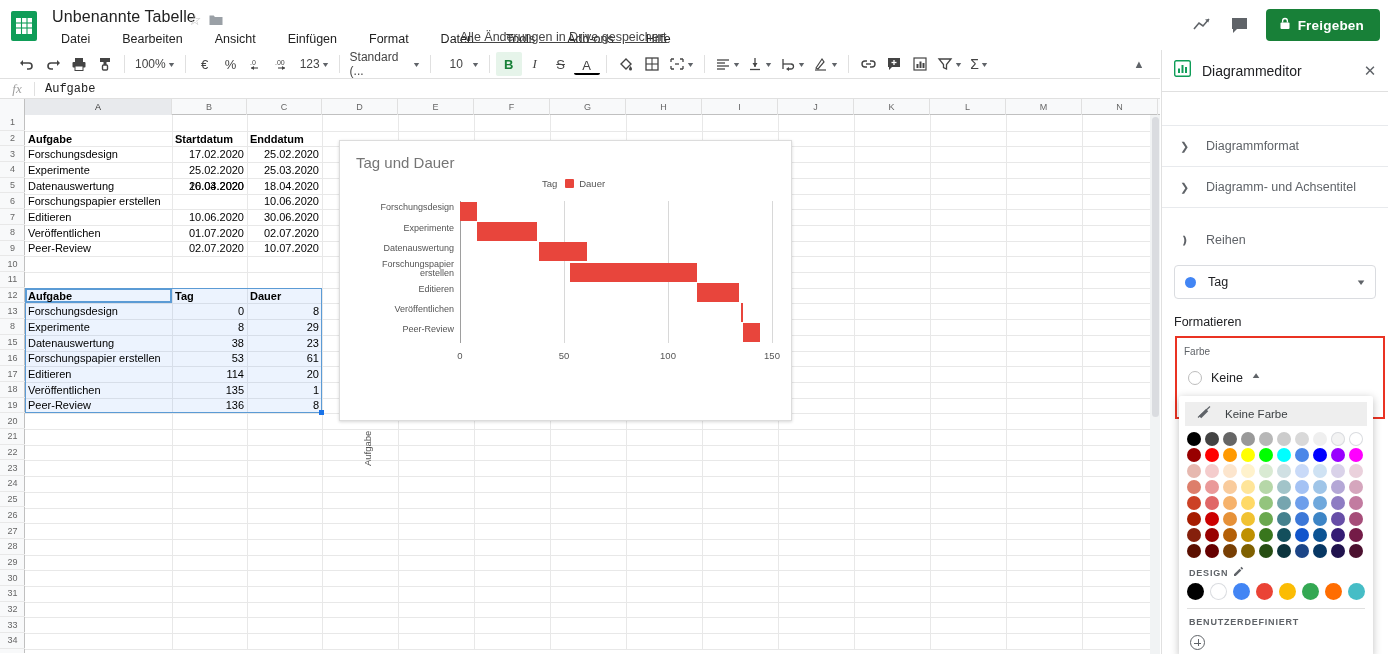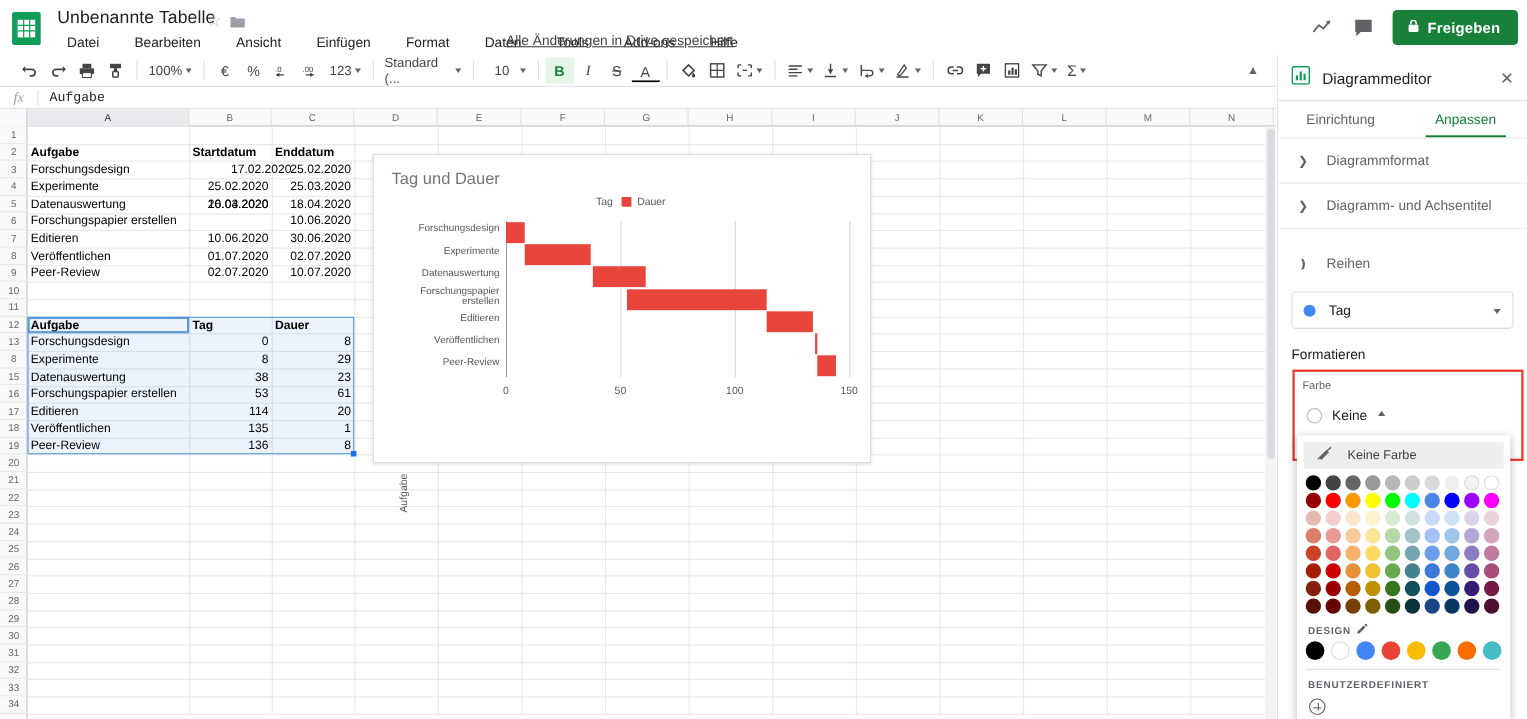--- a/index.html
+++ b/index.html
@@ -540,21 +540,21 @@
         <div class="vline" style="left: 1057px; height: 533.8px;"></div>
         <div class="vline" style="left: 1133px; height: 533.8px;"></div>
         <div class="selblock" style="left: 0px; top: 172.7px; width: 297px; height: 125.6px;"></div>
         <div class="selborder" style="left: 0px; top: 172.7px; width: 297px; height: 125.6px;"></div>
         <div class="selborder" style="left: 0px; top: 172.7px; width: 147px; height: 15.7px; border-width: 2px; border-color: rgb(91, 155, 213);"></div>
         <div class="selhandle" style="left: 294px; top: 295.3px;"></div>
         <div class="cell b" style="left: 0px; top: 15.7px; width: 147px;">Aufgabe</div>
         <div class="cell b" style="left: 147px; top: 15.7px; width: 75px;">Startdatum</div>
         <div class="cell b" style="left: 222px; top: 15.7px; width: 75px;">Enddatum</div>
         <div class="cell" style="left: 0px; top: 31.4px; width: 147px;">Forschungsdesign</div>
-        <div class="cell r" style="left: 147px; top: 31.4px; width: 75px; margin-left: 21px;">17.02.2020</div>
+        <div class="cell r" style="left: 147px; top: 31.4px; width: 75px;">17.02.2020</div>
         <div class="cell r" style="left: 222px; top: 31.4px; width: 75px;">25.02.2020</div>
         <div class="cell" style="left: 0px; top: 47.1px; width: 147px;">Experimente</div>
         <div class="cell r" style="left: 147px; top: 47.1px; width: 75px;">25.02.2020</div>
         <div class="cell r" style="left: 222px; top: 47.1px; width: 75px;">25.03.2020</div>
         <div class="cell" style="left: 0px; top: 62.8px; width: 147px;">Datenauswertung</div>
         <div class="cell r" style="left: 147px; top: 62.8px; width: 75px;">26.03.2020</div>
         <div class="cell r" style="left: 222px; top: 62.8px; width: 75px;">18.04.2020</div>
         <div class="cell" style="left: 0px; top: 78.5px; width: 147px;">Forschungspapier erstellen</div>
         <div class="cell r" style="left: 147px; top: 63px; width: 75px; padding-left: 28px;">10.04.2020</div>
         <div class="cell r" style="left: 222px; top: 78.5px; width: 75px;">10.06.2020</div>
@@ -644,24 +644,20 @@
             <rect x="0.7" y="0.7" width="15.6" height="15.6" rx="1.5" fill="none" stroke="#0f9d58" stroke-width="1.4"></rect>
             <rect x="4" y="8.5" width="2" height="4.5" fill="#0f9d58"></rect>
             <rect x="7.5" y="5" width="2" height="8" fill="#0f9d58"></rect>
             <rect x="11" y="7" width="2" height="6" fill="#0f9d58"></rect>
           </svg>
       </span>
       <span class="panel-title">Diagrammeditor</span>
       <span class="panel-close">✕</span>
     </div>
 
-    <div class="tabs">
-      <div class="tab">Einrichtung</div>
-      <div class="tab active">Anpassen</div>
-    </div>
 
     <div class="sep" style="top:75px;"></div>
     <div class="sect" style="top:76px;">
       <span class="chev">❯</span>
       <span>Diagrammformat</span>
     </div>
 
     <div class="sep" style="top:116px;"></div>
     <div class="sect" style="top:117px;">
       <span class="chev">❯</span>

